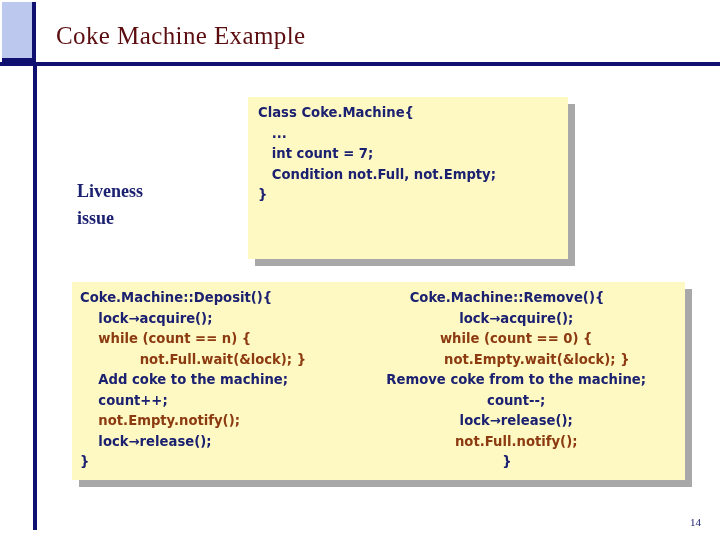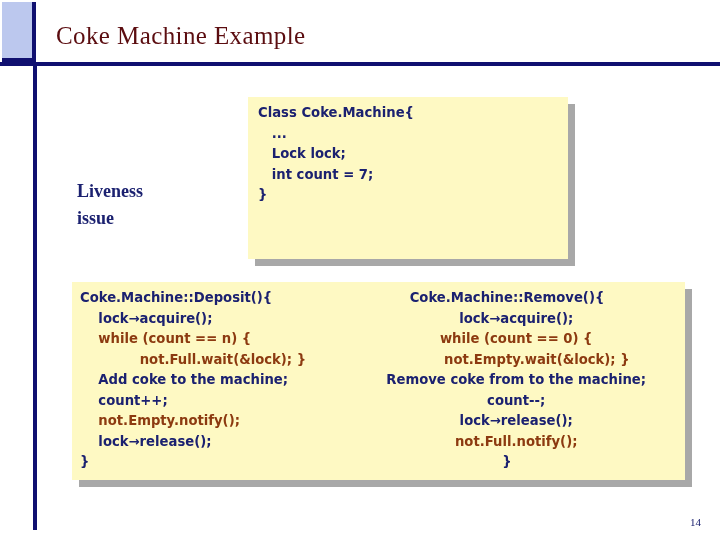--- a/index.html
+++ b/index.html
@@ -157,21 +157,21 @@
   <div class="left-rule"></div>
 
   <div class="slide-title">Coke Machine Example</div>
 
   <div class="liveness-label">
     <div>Liveness</div>
     <div>issue</div>
   </div>
 
   <div class="code-box" id="class-box">
-    <div class="code-text"><span class="ln">Class Coke.Machine{</span><span class="ln">   ...</span><span class="ln">   Lock lock;</span><span class="ln">   int count = 7;</span><span class="ln">}</span></div>
+    <div class="code-text"><span class="ln">Class Coke.Machine{</span><span class="ln">   ...</span><span class="ln">   int count = 7;</span><span class="ln">   Condition not.Full, not.Empty;</span><span class="ln">}</span></div>
   </div>
 
   <div class="code-box" id="deposit-box">
     <div class="code-text"><span class="ln">Coke.Machine::Deposit(){</span><span class="ln">    lock→acquire();</span><span class="ln red">    while (count == n) {</span><span class="ln red">             not.Full.wait(&amp;lock); }</span><span class="ln">    Add coke to the machine;</span><span class="ln">    count++;</span><span class="ln red">    not.Empty.notify();</span><span class="ln">    lock→release();</span><span class="ln">}</span></div>
   </div>
 
   <div class="code-box" id="remove-box">
     <div class="code-text"><span class="ln">Coke.Machine::Remove(){</span><span class="ln">    lock→acquire();</span><span class="ln red">    while (count == 0) {</span><span class="ln red">             not.Empty.wait(&amp;lock); }</span><span class="ln">    Remove coke from to the machine;</span><span class="ln">    count--;</span><span class="ln">    lock→release();</span><span class="ln red">    not.Full.notify();</span><span class="ln">}</span></div>
   </div>
 

